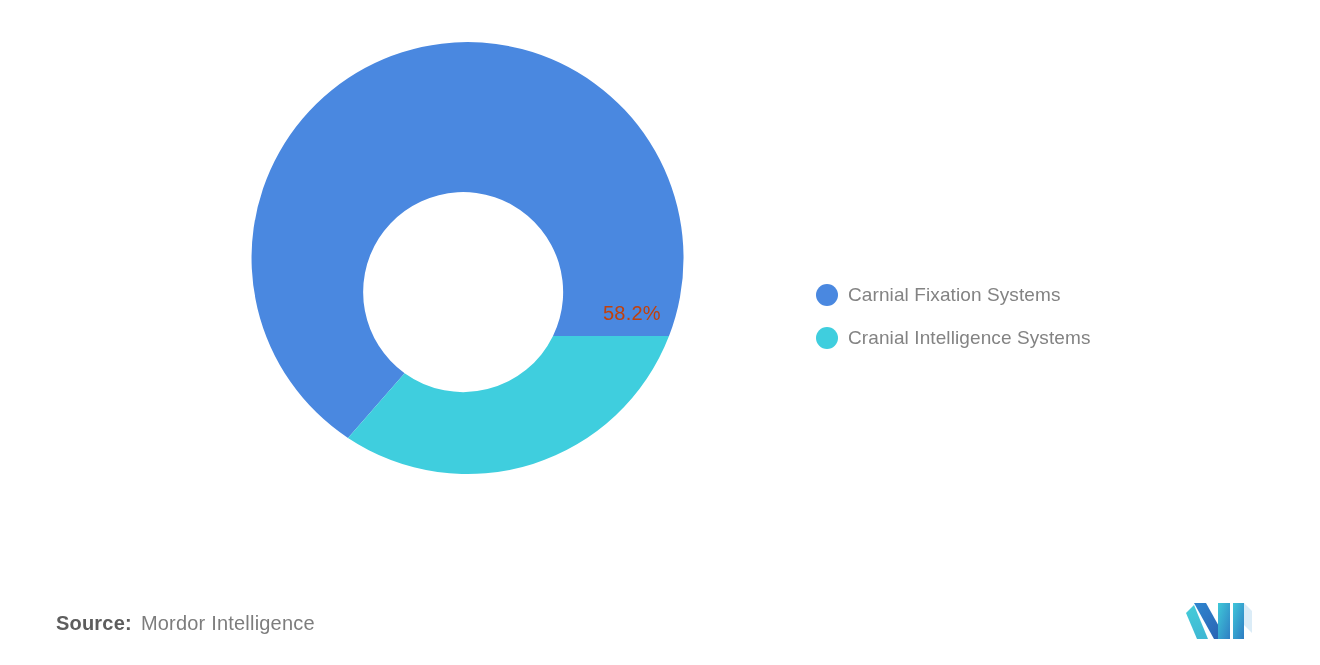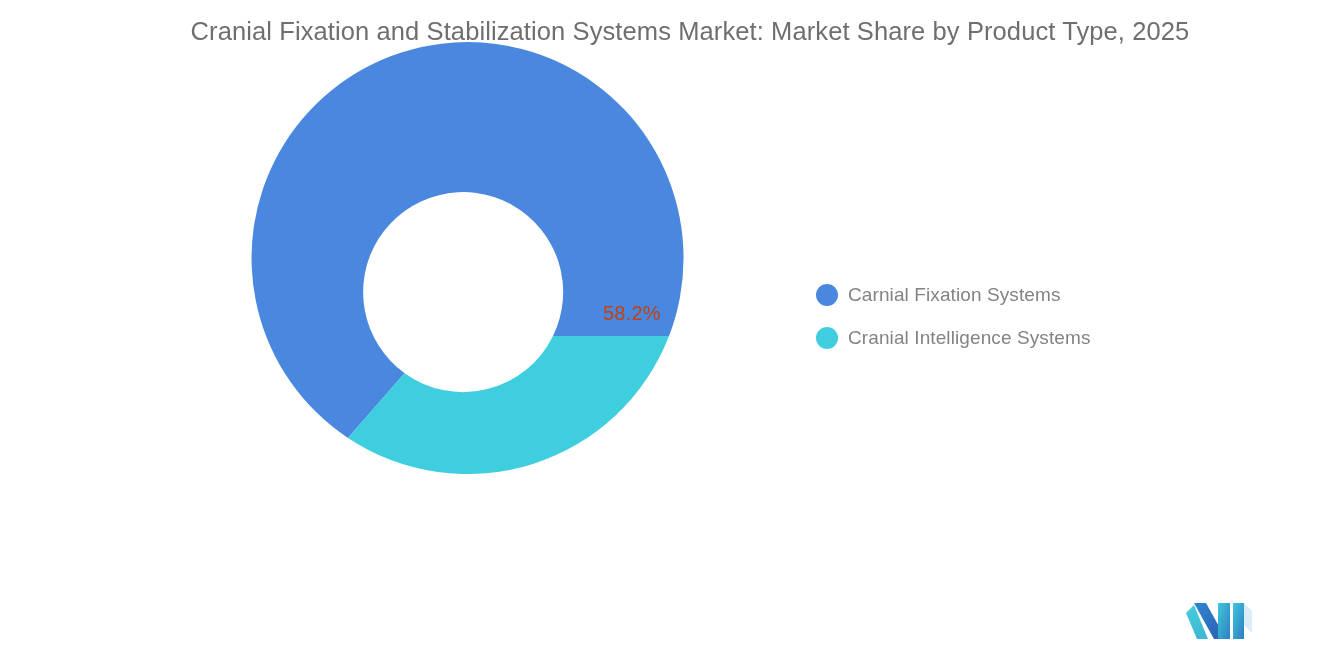--- a/index.html
+++ b/index.html
@@ -117,21 +117,20 @@
     top: 599px;
     width: 66px;
     height: 40px;
   }
 </style>
 </head>
 <body>
 
 <div id="chart-card">
 
-  <div id="chart-title">Cranial Fixation and Stabilization Systems Market: Market Share by Product Type, 2025</div>
 
   <div id="donut-wrap">
     <svg id="donut-svg" viewBox="0 0 432 432">
 
       <path fill="#4a88e0" d="M 111.0 318.0
                A 216 216 0 1 1 432 216
                L 316 216
                A 100 100 0 1 0 167.6 253.2
                Z"></path>
 
@@ -148,20 +147,24 @@
     <div class="legend-item">
       <span class="legend-dot" style="background:#4a88e0"></span>
       <span class="legend-text">Carnial Fixation Systems</span>
     </div>
     <div class="legend-item">
       <span class="legend-dot" style="background:#3fcede"></span>
       <span class="legend-text">Cranial Intelligence Systems</span>
     </div>
   </div>
 
+  <div id="source-row">
+    <span id="source-label">Source:</span>
+    <span id="source-value">Mordor Intelligence</span>
+  </div>
 
   <div id="brand-logo">
     <svg viewBox="0 0 66 40" width="66" height="40">
       <defs>
         <linearGradient id="g1" x1="0" y1="0" x2="1" y2="1">
           <stop offset="0%" stop-color="#3fc8d8"></stop>
           <stop offset="100%" stop-color="#2f7fc4"></stop>
         </linearGradient>
         <linearGradient id="g2" x1="0" y1="0" x2="1" y2="1">
           <stop offset="0%" stop-color="#2f86cf"></stop>

